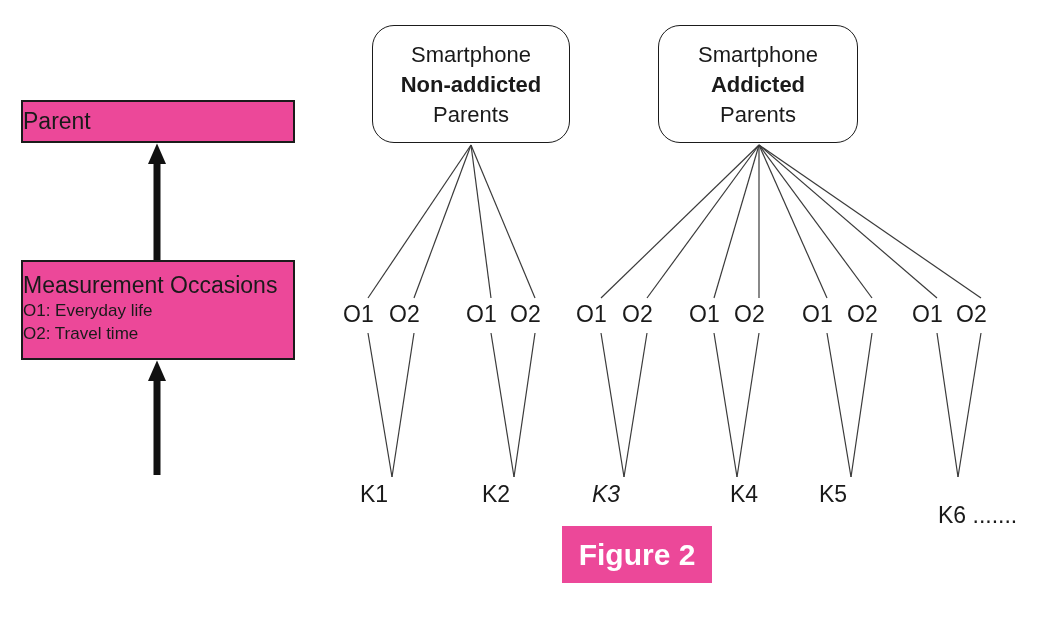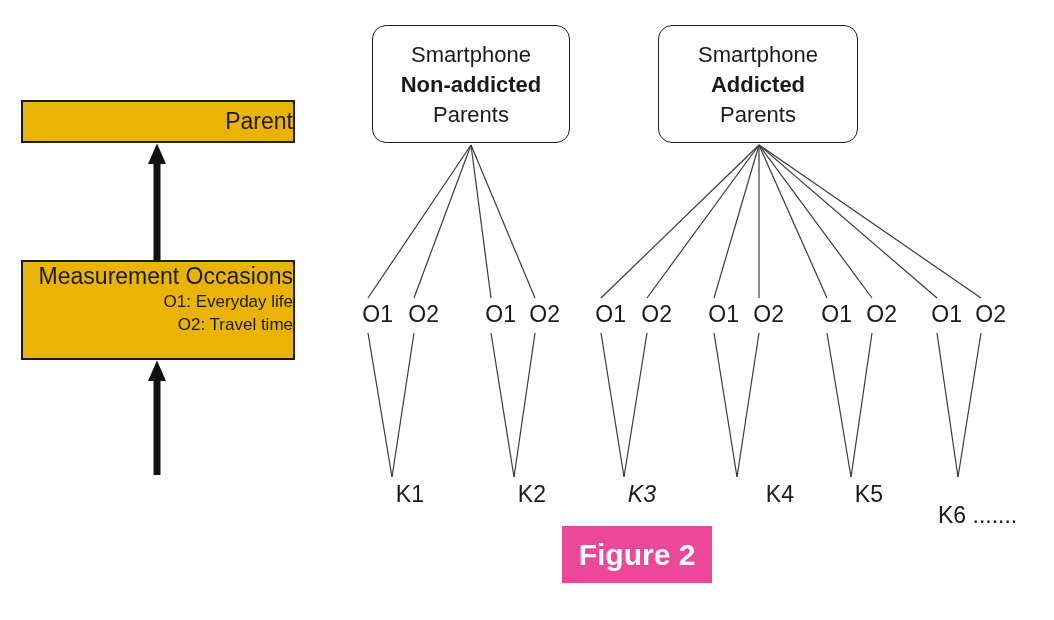--- a/index.html
+++ b/index.html
@@ -13,48 +13,48 @@
     overflow: hidden;
   }
   .lines {
     position: absolute;
     left: 0; top: 0;
     width: 1054px; height: 620px;
   }
   .box {
     position: absolute;
     border: 2px solid #1b1b1b;
-    background: #eab308;
-    text-align: right;
+    background: #ec4899;
+    text-align: left;
     box-sizing: border-box;
   }
   .parent-box { left: 21px; top: 100px; width: 274px; height: 43px; line-height: 39px; font-size: 23px; }
   .kid-box    { left: 21px; top: 474px; width: 274px; height: 42px; line-height: 38px; font-size: 23px; }
-  .mo-box     { left: 21px; top: 260px; width: 274px; height: 100px; }
+  .mo-box     { left: 21px; top: 260px; width: 274px; height: 100px; padding-top: 9px; }
   .mo-title   { font-size: 23px; line-height: 28px; }
   .mo-line    { font-size: 17px; line-height: 23px; }
   .rbox {
     position: absolute;
     top: 25px;
     height: 118px;
     border: 1.6px solid #1b1b1b;
-    border-radius: 14px;
+    border-radius: 22px;
     background: #ffffff;
     text-align: center;
     box-sizing: border-box;
     padding-top: 14px;
     font-size: 22px;
     line-height: 30px;
   }
   .rbox .bold { font-weight: bold; }
   .olabel, .klabel {
     position: absolute;
     font-size: 23px;
     line-height: 26px;
-    text-align: right;
+    text-align: left;
     white-space: nowrap;
   }
   .olabel { width: 50px; top: 301px; }
   .klabel { width: 64px; top: 481px; }
   .klabel.k6 { width: auto; text-align: left; }
   .caption {
     position: absolute;
     left: 562px; top: 526px;
     width: 150px; height: 57px;
     background: #ec4899;

